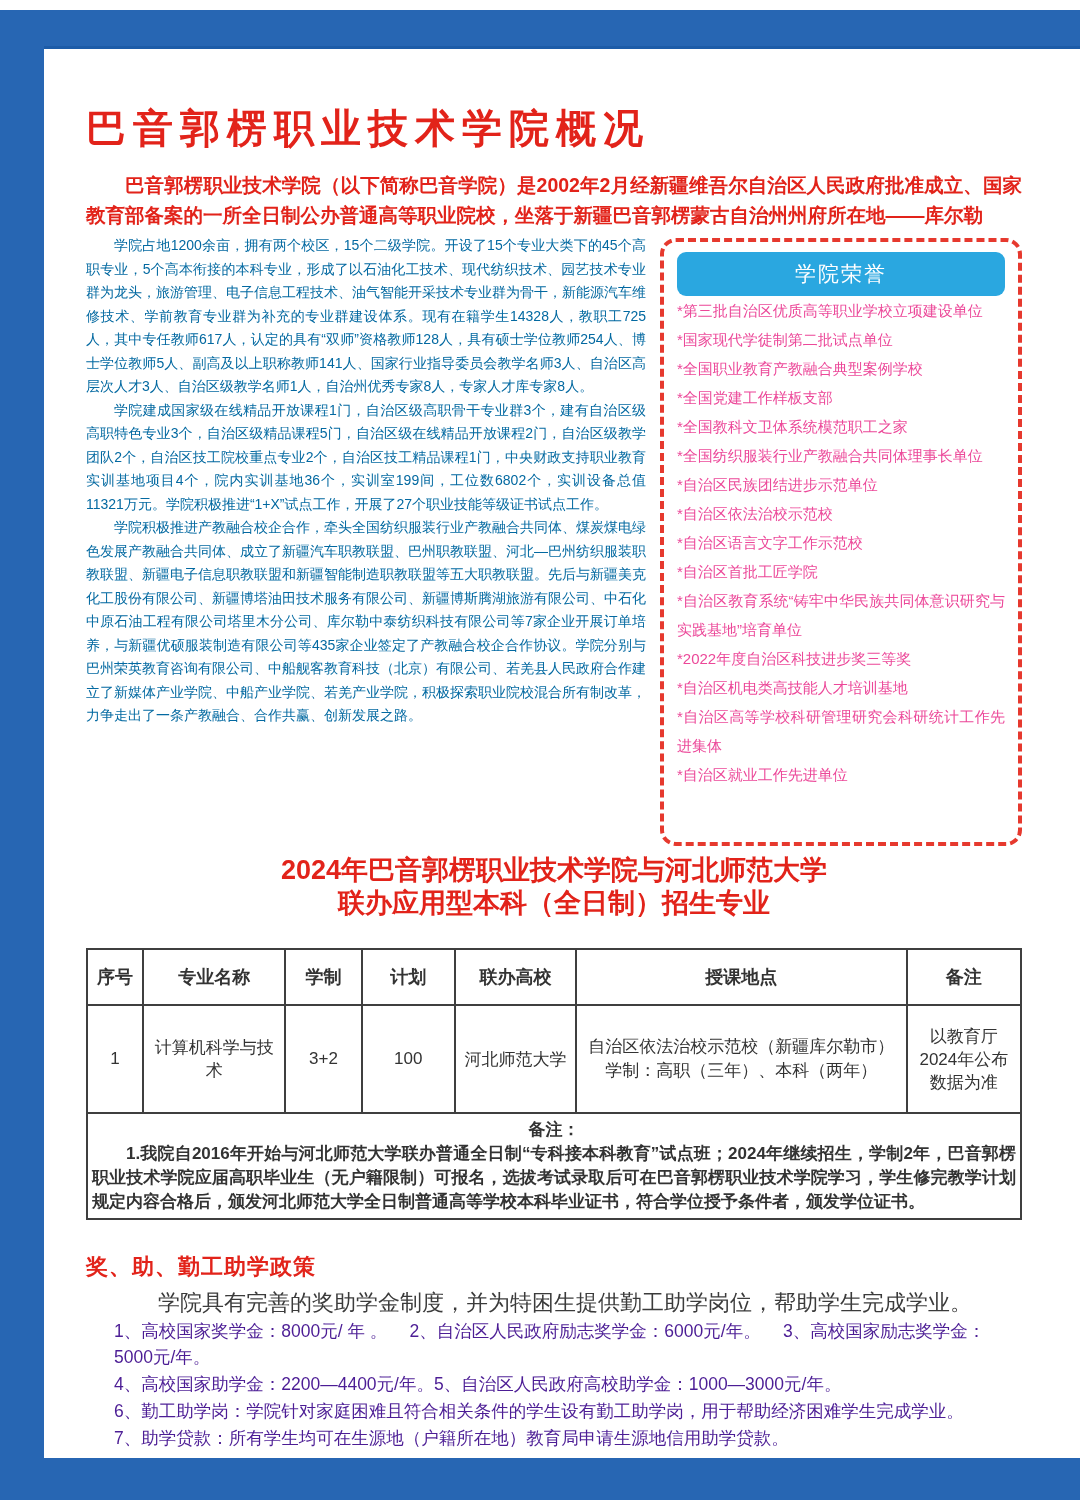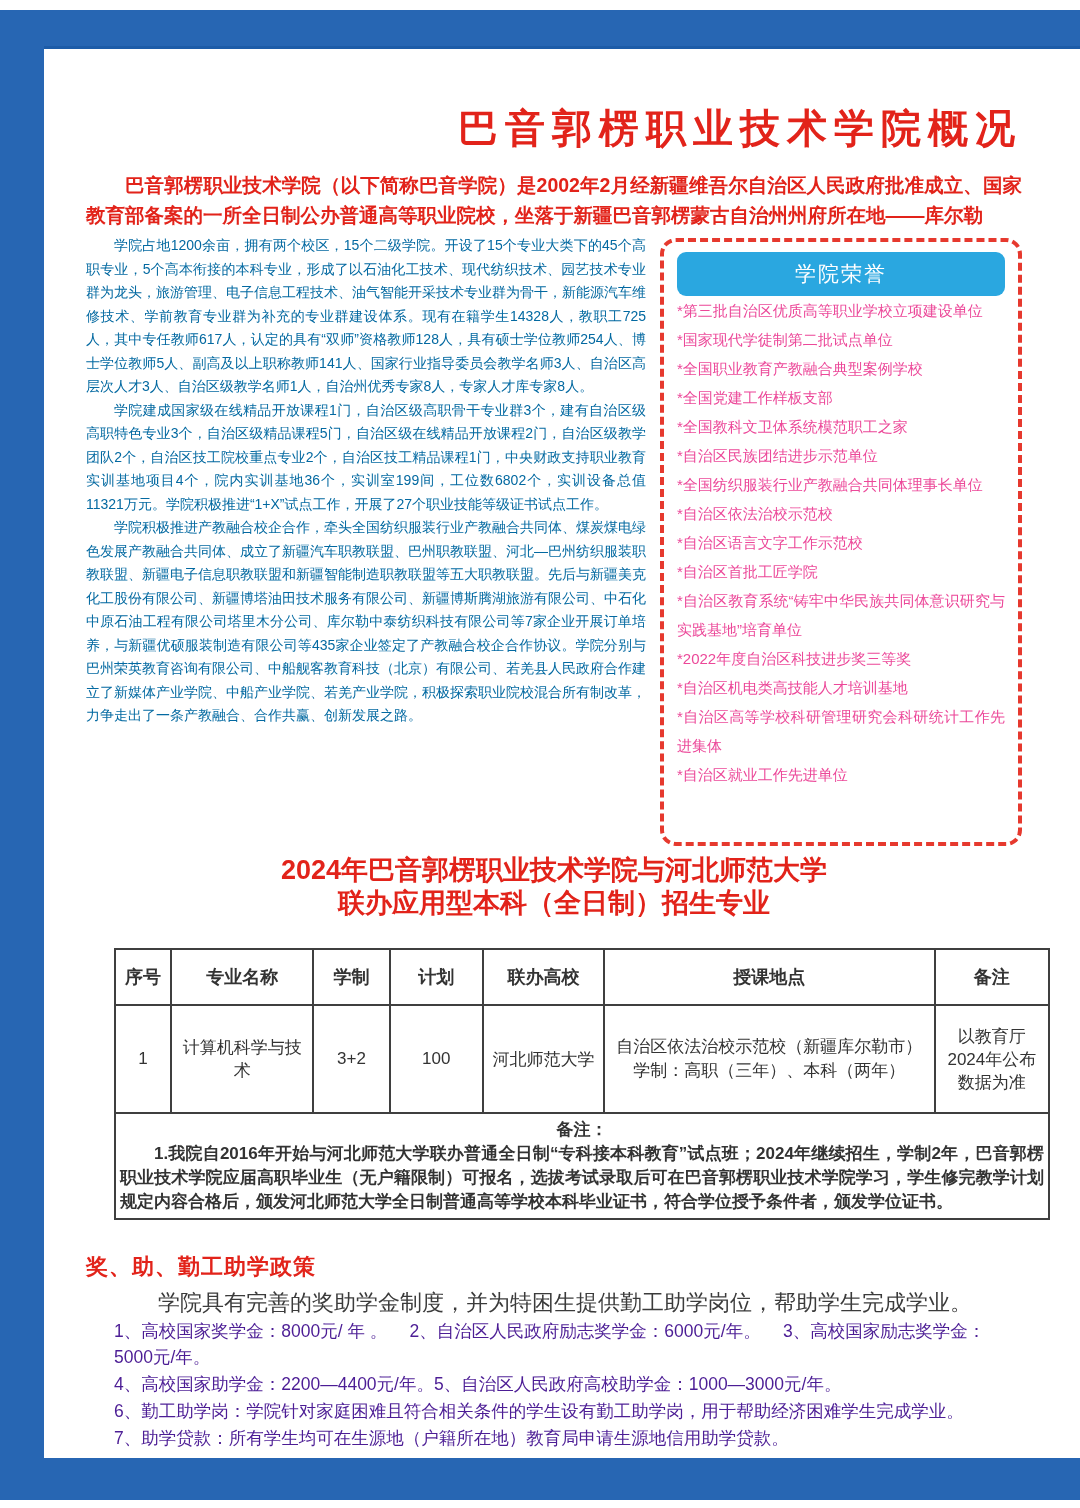--- a/index.html
+++ b/index.html
@@ -5,30 +5,30 @@
   html,body{margin:0;padding:0;background:#ffffff;}
   .page{position:relative;width:1080px;height:1508px;background:#ffffff;overflow:hidden;
         font-family:"Liberation Sans","DejaVu Sans",sans-serif;}
   
   .frame-top{position:absolute;left:0;top:10px;right:0;height:36px;background:var(--frame);border-bottom:3px solid #1d5ca8;}
   .frame-left{position:absolute;left:0;top:10px;width:44px;bottom:8px;background:var(--frame);}
   .frame-bottom{position:absolute;left:0;right:0;bottom:8px;height:42px;background:var(--frame);}
   
   .content{position:absolute;left:44px;top:49px;right:0;bottom:50px;background:#fff;
            padding:44px 58px 0 42px;overflow:hidden;box-sizing:border-box;}
-  .main-title{text-align:right;color:var(--red);font-size:40px;font-weight:900;letter-spacing:7px;margin:8px 0 14px 0;}
+  .main-title{text-align:left;color:var(--red);font-size:40px;font-weight:900;letter-spacing:7px;margin:8px 0 14px 0;}
   .intro{color:var(--red);font-weight:700;font-size:19.5px;line-height:30px;text-align:justify;text-indent:2em;margin:0 0 4px 0;}
   .honors-box{float:right;width:362px;box-sizing:border-box;border:4px dashed #e6392e;border-radius:16px;
               padding:10px 13px 12px 13px;margin:4px 0 8px 14px;min-height:608px;}
   .honors-header{background:var(--hdrblue);color:#ffffff;font-size:21px;letter-spacing:2px;text-align:center;
                  border-radius:9px;padding:8px 0;margin-bottom:0;}
   .honor-item{color:#ec4899;font-size:15px;line-height:29px;text-align:justify;}
   .para{color:#0369a1;font-size:14px;line-height:23.5px;text-align:justify;text-indent:2em;margin:0;}
   .program-title{clear:both;text-align:center;color:var(--red);font-weight:800;font-size:27px;line-height:33px;margin:14px 0 28px 0;}
-  table.adm{width:100%;border-collapse:collapse;table-layout:fixed;margin-left:28px;}
+  table.adm{width:100%;border-collapse:collapse;table-layout:fixed;}
   table.adm th,table.adm td{border:2px solid #3f3f3f;text-align:center;vertical-align:middle;color:#333;}
   table.adm th{font-size:18px;font-weight:700;height:50px;padding:2px;}
   table.adm td{font-size:17px;padding:4px;}
   tr.data-row td{height:98px;}
   .loc-line{display:block;line-height:24px;}
   td.note-cell{text-align:left;padding:8px 14px 18px 14px;font-size:17px;line-height:24px;color:#333;}
   .note-label{display:block;font-weight:700;}
   .note-text{display:block;text-indent:2em;text-align:justify;font-weight:700;}
   .aid-title{color:var(--red);font-weight:800;font-size:22px;margin:32px 0 8px 0;letter-spacing:1px;}
   .aid-block{padding-left:28px;padding-right:6px;}
@@ -50,22 +50,22 @@
 
     <p class="intro">巴音郭楞职业技术学院（以下简称巴音学院）是2002年2月经新疆维吾尔自治区人民政府批准成立、国家教育部备案的一所全日制公办普通高等职业院校，坐落于新疆巴音郭楞蒙古自治州州府所在地——库尔勒</p>
 
     <div class="honors-box">
       <div class="honors-header">学院荣誉</div>
       <div class="honor-item">*第三批自治区优质高等职业学校立项建设单位</div>
       <div class="honor-item">*国家现代学徒制第二批试点单位</div>
       <div class="honor-item">*全国职业教育产教融合典型案例学校</div>
       <div class="honor-item">*全国党建工作样板支部</div>
       <div class="honor-item">*全国教科文卫体系统模范职工之家</div>
+      <div class="honor-item">*全国纺织服装行业产教融合共同体理事长单位</div>
       <div class="honor-item">*自治区民族团结进步示范单位</div>
-      <div class="honor-item">*全国纺织服装行业产教融合共同体理事长单位</div>
       <div class="honor-item">*自治区依法治校示范校</div>
       <div class="honor-item">*自治区语言文字工作示范校</div>
       <div class="honor-item">*自治区首批工匠学院</div>
       <div class="honor-item">*自治区教育系统“铸牢中华民族共同体意识研究与实践基地”培育单位</div>
       <div class="honor-item">*2022年度自治区科技进步奖三等奖</div>
       <div class="honor-item">*自治区机电类高技能人才培训基地</div>
       <div class="honor-item">*自治区高等学校科研管理研究会科研统计工作先进集体</div>
       <div class="honor-item">*自治区就业工作先进单位</div>
     </div>
 

